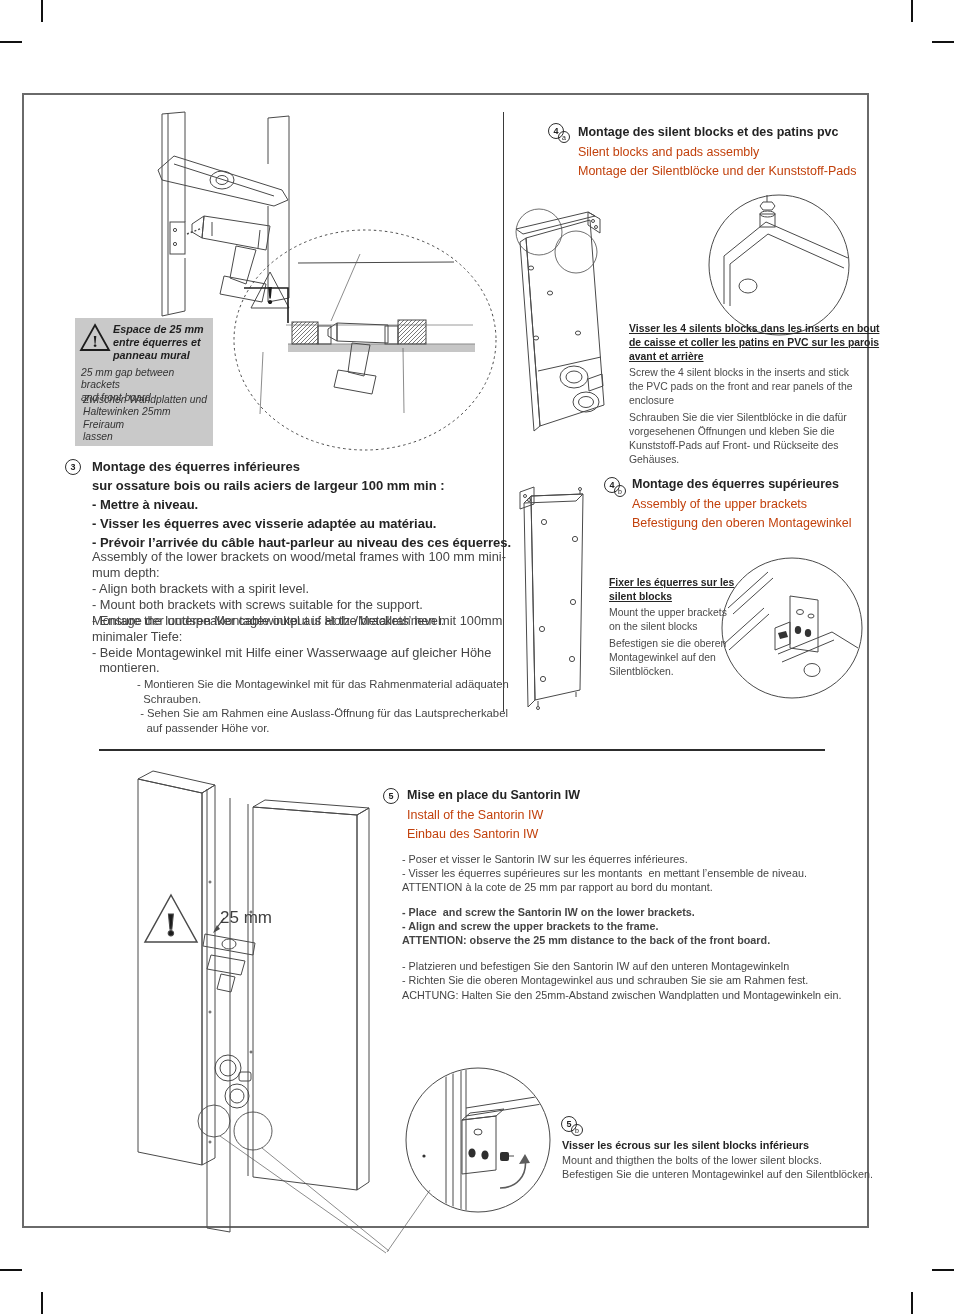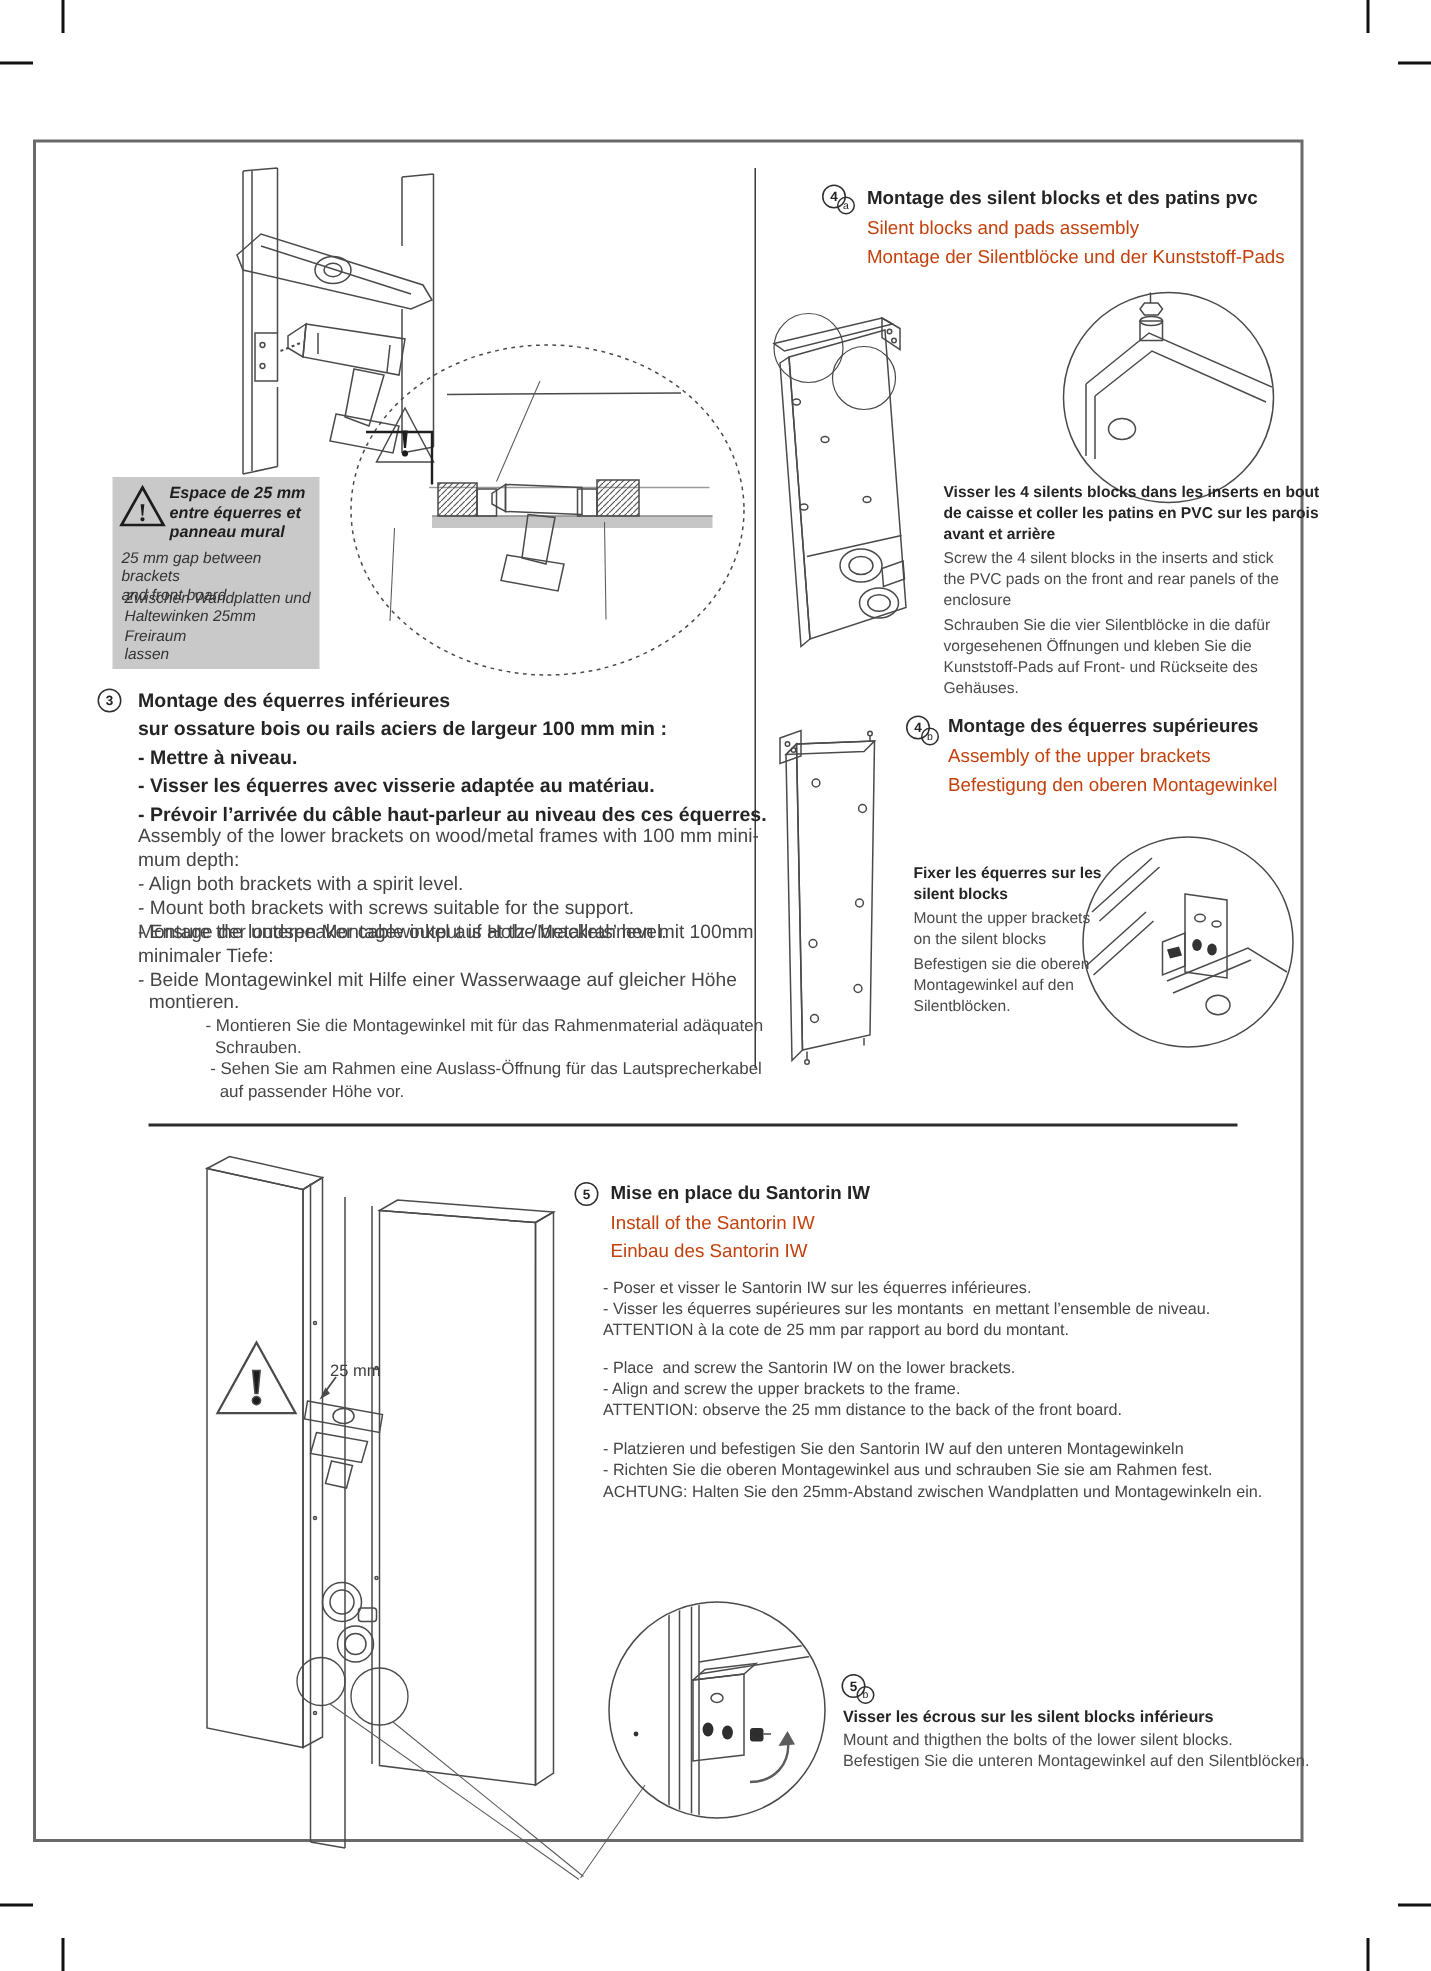--- a/index.html
+++ b/index.html
@@ -34,36 +34,36 @@
 
   .sec-title div { font-size:12.5px; line-height:19.5px; color:#c2410c; }
   .sec-title .h-fr { font-weight:700; color:#242424; }
 
   .s3-fr   { font-size:13px;  line-height:19px;   font-weight:700; color:#242424; }
   .s3-en   { font-size:12.8px; line-height:16px;  color:#454545; }
   .s3-de1  { font-size:12.8px; line-height:15.8px; color:#454545; }
   .s3-de2  { font-size:11.3px; line-height:14.5px; color:#454545;margin-left:45px; }
 
   .note    { font-size:10.4px; line-height:14px; color:#4a4a4a; }
-  .note .n-fr { font-weight:700; color:#242424; margin-bottom:2px; }
+  .note .n-fr { font-weight:700; color:#242424; margin-bottom:2px;text-decoration:underline; }
   .note .n-en { margin-bottom:3px; }
 
   .s5-para { font-size:10.8px; line-height:14.2px; color:#454545; }
   .s5-para .p-fr { margin-bottom:10px; }
-  .s5-para .p-en { margin-bottom:12px; }
+  .s5-para .p-en { margin-bottom:12px;font-weight:bold; }
 
   .s5b { font-size:10.8px; line-height:14.5px; color:#4a4a4a; }
   .s5b .n-fr { font-weight:700; color:#242424; }
 
   .warnbox { position:absolute; left:75px; top:318px; width:138px; height:128px; background:#c9c9c9; }
   .wb-fr { position:absolute; left:38px; top:5px;  width:98px;  font-size:10.8px; line-height:13px; font-style:italic; font-weight:700; color:#1e1e1e; }
   .wb-en { position:absolute; left:6px;  top:49px; width:130px; font-size:10.3px; line-height:12.3px; font-style:italic; color:#333; }
   .wb-de { position:absolute; left:8px;  top:76px; width:130px; font-size:10.3px; line-height:12.3px; font-style:italic; color:#333; }
 
-  .gap-label { position:absolute; left:220px; top:908px; font-size:11px; color:#3f3f3f; }
+  .gap-label { position:absolute; left:220px; top:908px; font-size:17px; color:#3f3f3f; }
 
   svg { position:absolute; }
   svg .ln { stroke:#4a4a4a; fill:none; stroke-width:1; }
   svg .thin { stroke:#5a5a5a; fill:none; stroke-width:0.7; }
   svg text.bang { font-family:"Liberation Serif", serif; font-weight:700; fill:#1c1c1c; text-anchor:middle; }
 </style>
 </head>
 <body>
 
 <div class="crop" style="left:41px;top:0;width:1.5px;height:22px"></div>

